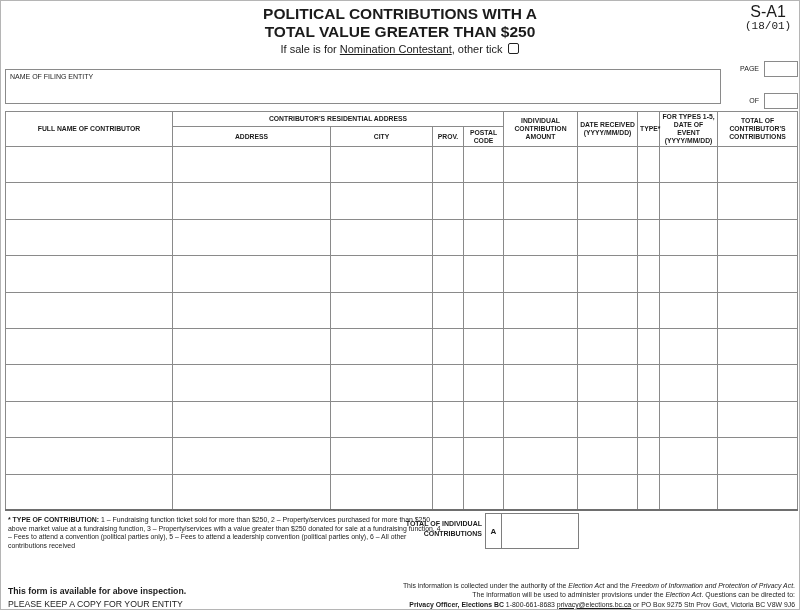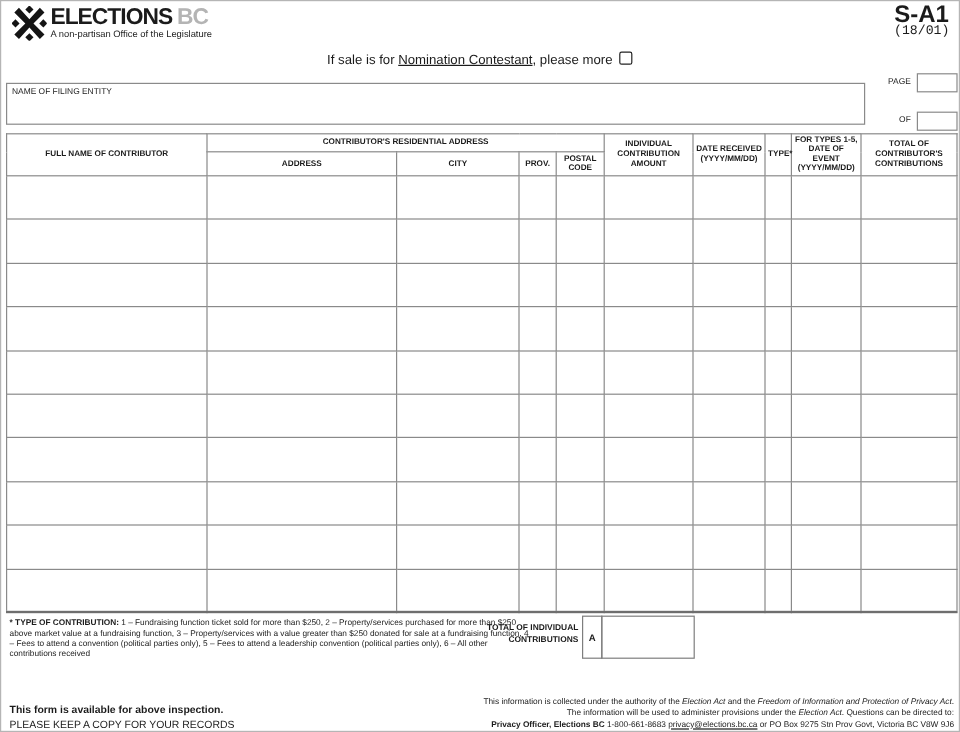--- a/index.html
+++ b/index.html
@@ -14,21 +14,21 @@
   .logo-text .word{font-size:19px;font-weight:bold;letter-spacing:-0.8px;line-height:19px;}
   .logo-text .word .bc{color:#b4b4b4;margin-left:4px;}
   .logo-text .tagline{font-size:7.8px;line-height:9px;color:#222;}
   .title{position:absolute;left:150px;right:150px;top:4px;text-align:center;
          font-weight:bold;font-size:15.5px;line-height:17.5px;}
   .tick-line{position:absolute;left:150px;right:150px;top:42px;text-align:center;font-size:11px;}
   .tick-line .underline{text-decoration:underline;}
   .checkbox{display:inline-block;width:9px;height:9px;border:1.4px solid #222;
             border-radius:2px;margin-left:6px;vertical-align:-1px;}
   .form-code{position:absolute;right:8px;top:3px;width:46px;text-align:center;}
-  .form-code .code{font-weight:bold;font-size:20px;line-height:16px;}
+  .form-code .code{font-weight:normal;font-size:16px;line-height:16px;}
   .form-code .ver{font-size:11px;line-height:12px;font-family:Liberation Mono, monospace;}
   
   .entity-box{position:absolute;left:4px;top:68px;width:716px;height:35px;
               border:1px solid #8a8a8a;box-sizing:border-box;}
   .entity-box .lbl{font-size:7px;padding:3px 0 0 4px;}
   .mini-label{position:absolute;font-size:7px;text-align:right;width:30px;}
   .page-label{right:40px;top:64px;}
   .of-label{right:40px;top:96px;}
   .mini-box{position:absolute;width:34px;height:16px;border:1px solid #8a8a8a;box-sizing:border-box;}
   .page-box{left:763px;top:60px;}
@@ -61,38 +61,27 @@
                 text-align:right;font-size:6.9px;line-height:9.4px;}
   .italic{font-style:italic;}
   .bold{font-weight:bold;}
   .underline{text-decoration:underline;}
 </style>
 </head>
 <body>
 
 <div class="page">
 
-  <div class="logo">
-    <svg class="logo-mark" viewBox="0 0 30 30" xmlns="http://www.w3.org/2000/svg">
-      <g fill="#151515">
-        <path d="M15 11.5 L6 1.5 L2 5.5 L11.5 15 L2 24.5 L6 28.5 L15 18.5 L24 28.5 L28 24.5 L18.5 15 L28 5.5 L24 1.5 Z"></path>
-        <rect x="12.5" y="0.5" width="5" height="5" transform="rotate(45 15 3)"></rect>
-        <rect x="0.5" y="12.5" width="5" height="5" transform="rotate(45 3 15)"></rect>
-        <rect x="24.5" y="12.5" width="5" height="5" transform="rotate(45 27 15)"></rect>
-        <rect x="12.5" y="24.5" width="5" height="5" transform="rotate(45 15 27)"></rect>
-      </g>
-    </svg>
-    <div class="logo-text">
-      <div class="word"><span>ELECTIONS</span><span class="bc">BC</span></div>
-      <div class="tagline">A non-partisan Office of the Legislature</div>
-    </div>
-  </div>
-
-
-  <div class="tick-line"><span><span>If sale is for </span><span class="underline">Nomination Contestant</span><span>, please more</span></span><span class="checkbox"></span></div>
+
+  <div class="title">
+    <div>POLITICAL CONTRIBUTIONS WITH A</div>
+    <div>TOTAL VALUE GREATER THAN $250</div>
+  </div>
+
+  <div class="tick-line"><span><span>If sale is for </span><span class="underline">Nomination Contestant</span><span>, other tick</span></span><span class="checkbox"></span></div>
 
   <div class="form-code">
     <div class="code">S-A1</div>
     <div class="ver">(18/01)</div>
   </div>
 
   <div class="entity-box">
     <div class="lbl">NAME OF FILING ENTITY</div>
   </div>
   <div class="mini-label page-label">PAGE</div>
@@ -255,21 +244,21 @@
   </table>
 
   <div class="footnote"><b>* TYPE OF CONTRIBUTION:</b> <span>1 – Fundraising function ticket sold for more than $250, 2 – Property/services purchased for more than $250 above market value at a fundraising function, 3 – Property/services with a value greater than $250 donated for sale at a fundraising function, 4 – Fees to attend a convention (political parties only), 5 – Fees to attend a leadership convention (political parties only), 6 – All other contributions received</span></div>
 
   <div class="totals-label">TOTAL OF INDIVIDUAL CONTRIBUTIONS</div>
   <div class="a-box">A</div>
   <div class="total-box"></div>
 
   <div class="footer-left">
     <div class="l1">This form is available for above inspection.</div>
-    <div class="l2">PLEASE KEEP A COPY FOR YOUR RECORDS</div>
+    <div class="l2">PLEASE KEEP A COPY FOR YOUR ENTITY</div>
   </div>
   <div class="footer-right">
     <div><span>This information is collected under the authority of the </span><span class="italic">Election Act</span><span> and the </span><span class="italic">Freedom of Information and Protection of Privacy Act</span><span>.</span></div>
     <div><span>The information will be used to administer provisions under the </span><span class="italic">Election Act</span><span>. Questions can be directed to:</span></div>
     <div><span class="bold">Privacy Officer, Elections BC</span><span> 1-800-661-8683 </span><span class="underline">privacy@elections.bc.ca</span><span> or PO Box 9275 Stn Prov Govt, Victoria BC V8W 9J6</span></div>
   </div>
 
 </div>
 
 </body></html>

